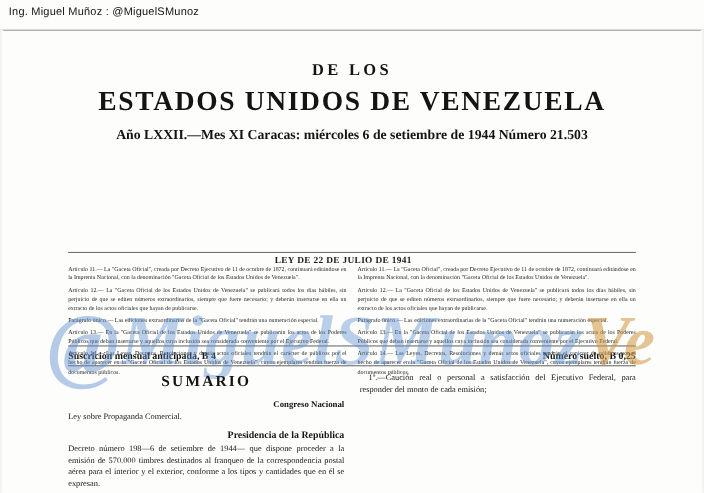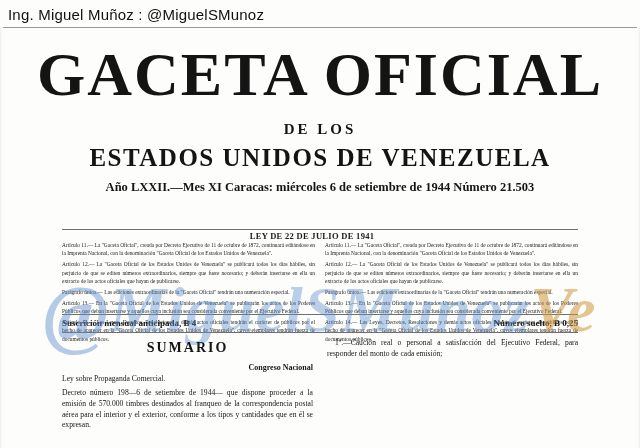--- a/index.html
+++ b/index.html
@@ -12,21 +12,21 @@
   }
   .page{
     position:absolute;inset:0;
     background:#fdfdfb;
   }
   
   .credit{
     position:absolute;
     top:6px;left:8px;
     font-family:"Liberation Sans", sans-serif;
-    font-size:15px;
+    font-size:10px;
     color:#111;
     letter-spacing:0.2px;
   }
   .rule-top{
     position:absolute;
     left:0;right:0;top:27px;
     border-top:1px solid #9a9a9a;
   }
   
   .masthead{
@@ -184,21 +184,20 @@
 <body>
 
 <div class="page">
 
   <div class="credit">Ing. Miguel Muñoz : @MiguelSMunoz</div>
   <div class="rule-top"></div>
   <div class="edge-left"></div>
   <div class="edge-right"></div>
 
   <div class="masthead">
-    <div class="gaceta">GACETA OFICIAL</div>
     <div class="delos">DE  LOS</div>
     <div class="estados">ESTADOS UNIDOS DE VENEZUELA</div>
     <div class="issue-line">Año LXXII.—Mes XI  Caracas: miércoles 6 de setiembre de 1944   Número 21.503</div>
   </div>
 
   <div class="rule-issue"></div>
   <div class="law-head">LEY DE 22 DE JULIO DE 1941</div>
 
   <div class="fineprint">
     <div class="fp-col">
@@ -226,20 +225,21 @@
 
   <div class="watermark">
     <span class="wm-at">@</span><span>MiguelSMunoz</span><span class="wm-tail">Ve</span>
   </div>
 
   <div class="body-cols">
     <div class="col">
       <div class="sumario">SUMARIO</div>
       <div class="sec-title">Congreso Nacional</div>
       <div class="entry">Ley sobre Propaganda Comercial.</div>
+      <div class="sec-title big">Presidencia de la República</div>
       <div class="entry">Decreto número 198—6 de setiembre de 1944— que dispone proceder a la emisión de 570.000 timbres destinados al franqueo de la correspondencia postal aérea para el interior y el exterior, conforme a los tipos y cantidades que en él se expresan.</div>
 
     </div>
     <div class="col">
       <div class="para indent">1º.—Caución real o personal a satisfacción del Ejecutivo Federal, para responder del monto de cada emisión;</div>
     </div>
   </div>
 
 </div>
 

